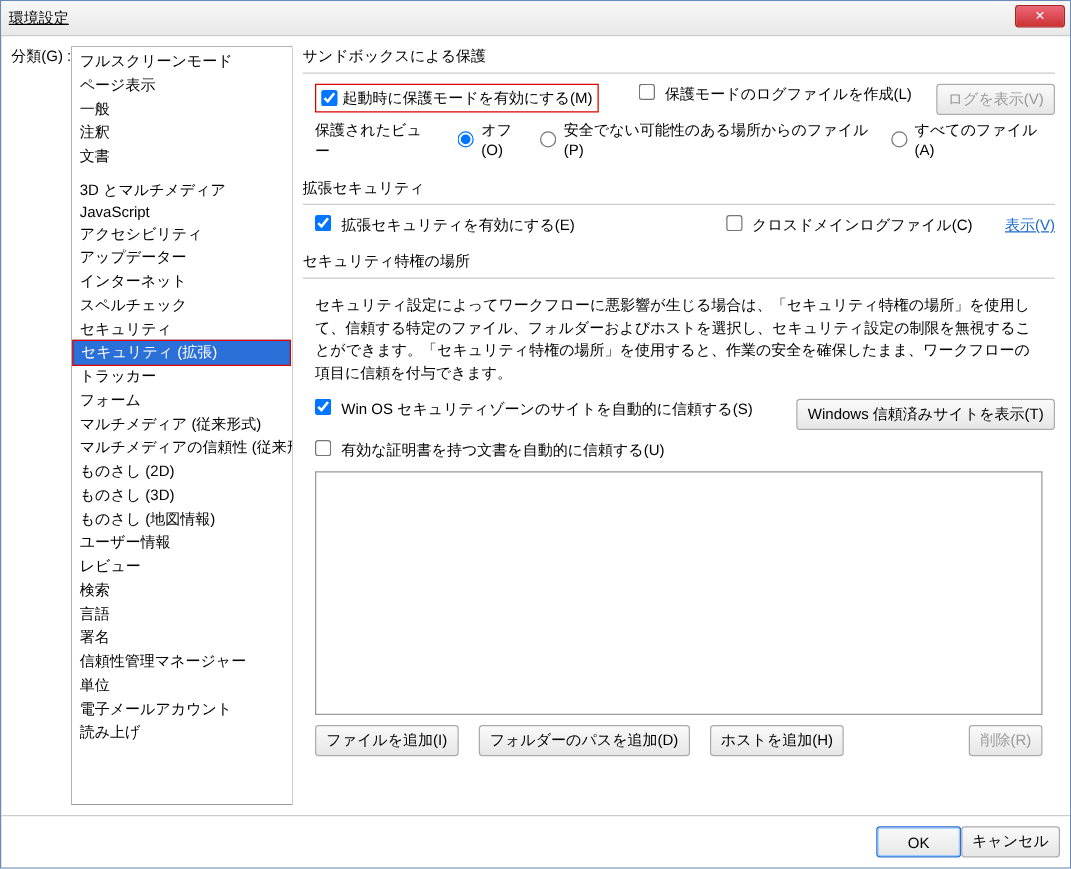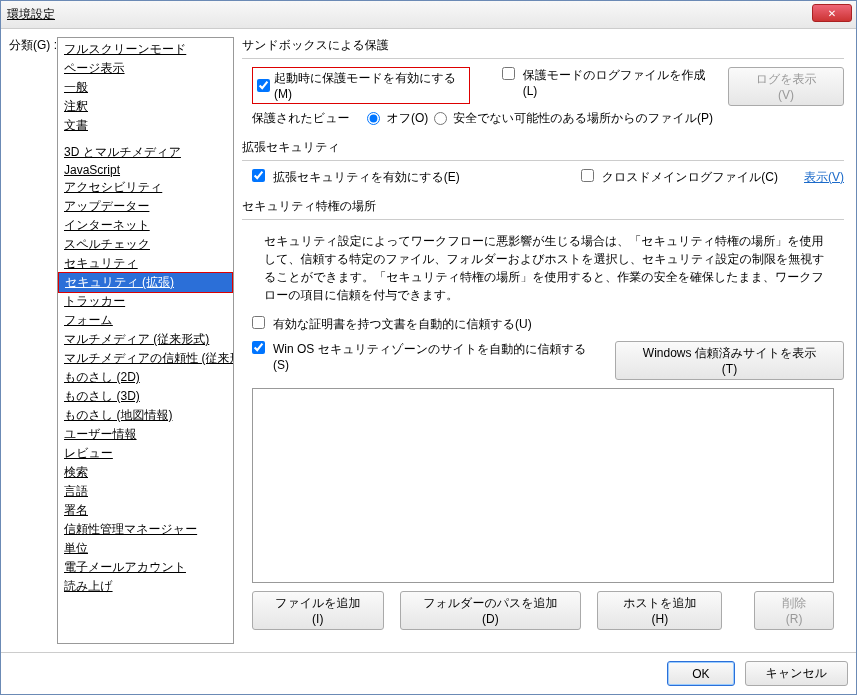--- a/index.html
+++ b/index.html
@@ -6,40 +6,40 @@
 body { font-family: "Meiryo UI","MS UI Gothic",sans-serif; font-size: 12px; background: #fff; }
 .window { width: 857px; height: 695px; border: 1px solid #6b8ab5; background: #fff; display: flex; flex-direction: column; }
 .titlebar { height: 28px; background: linear-gradient(#f8f8f8,#e8e8e8); border-bottom: 1px solid #ccc; display: flex; align-items: center; padding: 0 6px; position: relative; }
 .titlebar-title { font-size: 12px; color: #000; text-decoration: underline; }
 .close-btn { position: absolute; right: 4px; top: 3px; width: 40px; height: 18px; background: linear-gradient(#e67,#c33); border: 1px solid #a22; border-radius: 3px; color: #fff; display: flex; align-items: center; justify-content: center; font-size: 10px; cursor: pointer; }
 .body { flex: 1; display: flex; padding: 8px; gap: 8px; overflow: hidden; }
 .left { width: 225px; display: flex; flex-direction: row; }
 .left-label { margin-bottom: 4px; }
 .category-list { flex: 1; border: 1px solid #999; overflow-y: auto; background: #fff; padding: 2px 0; }
 .cat-sep { height: 8px; }
-.cat-item { padding: 1px 6px; cursor: pointer; white-space: nowrap; text-decoration: underline; }
+.cat-item { padding: 1px 6px; cursor: pointer; white-space: nowrap; }
 .cat-item.selected { background: #2b6fd8; color: #fff; border: 1px solid #d00; margin: -1px 0; }
 .right { flex: 1; display: flex; flex-direction: column; overflow-y: auto; padding-right: 4px; }
 .group { margin-bottom: 8px; }
 .group-title { font-size: 12px; color: #000; }
 .group-line { border-top: 1px solid #ccc; margin: 4px 0 8px 0; }
 .row { display: flex; align-items: flex-start; gap: 8px; margin: 4px 0 4px 10px; }
 .cb { width: 13px; height: 13px; }
 .highlight { border: 1px solid #d00; padding: 2px 4px; display: inline-flex; align-items: center; gap: 4px; }
 label { cursor: pointer; }
-.btn { background: linear-gradient(#fafafa,#e6e6e6); border: 1px solid #aaa; border-radius: 3px; padding: 3px 20px; font-size: 12px; cursor: pointer; }
+.btn { background: linear-gradient(#fafafa,#e6e6e6); border: 1px solid #aaa; border-radius: 3px; padding: 3px 8px; font-size: 12px; cursor: pointer; }
 .btn.disabled { color: #999; cursor: default; }
 .link { color: #1b6ac9; text-decoration: underline; cursor: pointer; }
 .radio-col { display: flex; gap: 6px; margin-left: 10px; }
 .radio-row { display: flex; align-items: center; gap: 6px; }
-.desc { margin: 4px 10px 8px 22px; line-height: 1.5; color: #000; }
+.desc { margin: 4px 10px 8px 10px; line-height: 1.5; color: #000; }
 .listbox { margin: 4px 10px 6px 10px; border: 1px solid #999; height: 195px; background: #fff; }
 .bottom-btns { display: flex; gap: 16px; margin: 2px 10px 8px 10px; }
 .spacer { flex: 1; }
-.footer { border-top: 1px solid #ccc; padding: 8px; display: flex; justify-content: flex-end; gap: 10px; }
+.footer { border-top: 1px solid #ccc; padding: 8px; display: flex; justify-content: flex-end; }
 .btn.primary { border: 1px solid #2b6fd8; box-shadow: inset 0 0 0 1px #9cf; padding: 3px 24px; }
 </style>
 </head>
 <body>
 
 <div class="window">
   <div class="titlebar">
     <span class="titlebar-title">環境設定</span>
     <div class="close-btn">✕</div>
   </div>
@@ -101,20 +101,24 @@
           <span>保護されたビュー</span>
           <div class="radio-col">
             <div class="radio-row">
               <input type="radio" name="pv" checked="" style="">
               <label>オフ(O)</label>
             </div>
             <div class="radio-row">
               <input type="radio" name="pv" style="">
               <label>安全でない可能性のある場所からのファイル(P)</label>
             </div>
+            <div class="radio-row">
+              <input type="radio" name="pv" style="">
+              <label>すべてのファイル(A)</label>
+            </div>
           </div>
         </div>
       </div>
 
       <div class="group">
         <div class="group-title">拡張セキュリティ</div>
         <div class="group-line"></div>
         <div class="row">
           <input type="checkbox" class="cb" checked="" style="">
           <label>拡張セキュリティを有効にする(E)</label>
@@ -124,28 +128,28 @@
           <span style="width:10px"></span>
           <span class="link">表示(V)</span>
         </div>
       </div>
 
       <div class="group" style="flex:1;display:flex;flex-direction:column">
         <div class="group-title">セキュリティ特権の場所</div>
         <div class="group-line"></div>
         <div class="desc">セキュリティ設定によってワークフローに悪影響が生じる場合は、「セキュリティ特権の場所」を使用して、信頼する特定のファイル、フォルダーおよびホストを選択し、セキュリティ設定の制限を無視することができます。「セキュリティ特権の場所」を使用すると、作業の安全を確保したまま、ワークフローの項目に信頼を付与できます。</div>
         <div class="row">
-          <input type="checkbox" class="cb" style="">
-          <label>有効な証明書を持つ文書を自動的に信頼する(U)</label>
-        </div>
-        <div class="row">
           <input type="checkbox" class="cb" checked="" style="">
           <label>Win OS セキュリティゾーンのサイトを自動的に信頼する(S)</label>
           <span class="spacer"></span>
           <button class="btn">Windows 信頼済みサイトを表示(T)</button>
+        </div>
+        <div class="row">
+          <input type="checkbox" class="cb" style="">
+          <label>有効な証明書を持つ文書を自動的に信頼する(U)</label>
         </div>
         <div class="listbox"></div>
         <div class="bottom-btns">
           <button class="btn">ファイルを追加(I)</button>
           <button class="btn">フォルダーのパスを追加(D)</button>
           <button class="btn">ホストを追加(H)</button>
           <span class="spacer"></span>
           <button class="btn disabled">削除(R)</button>
         </div>
       </div>

